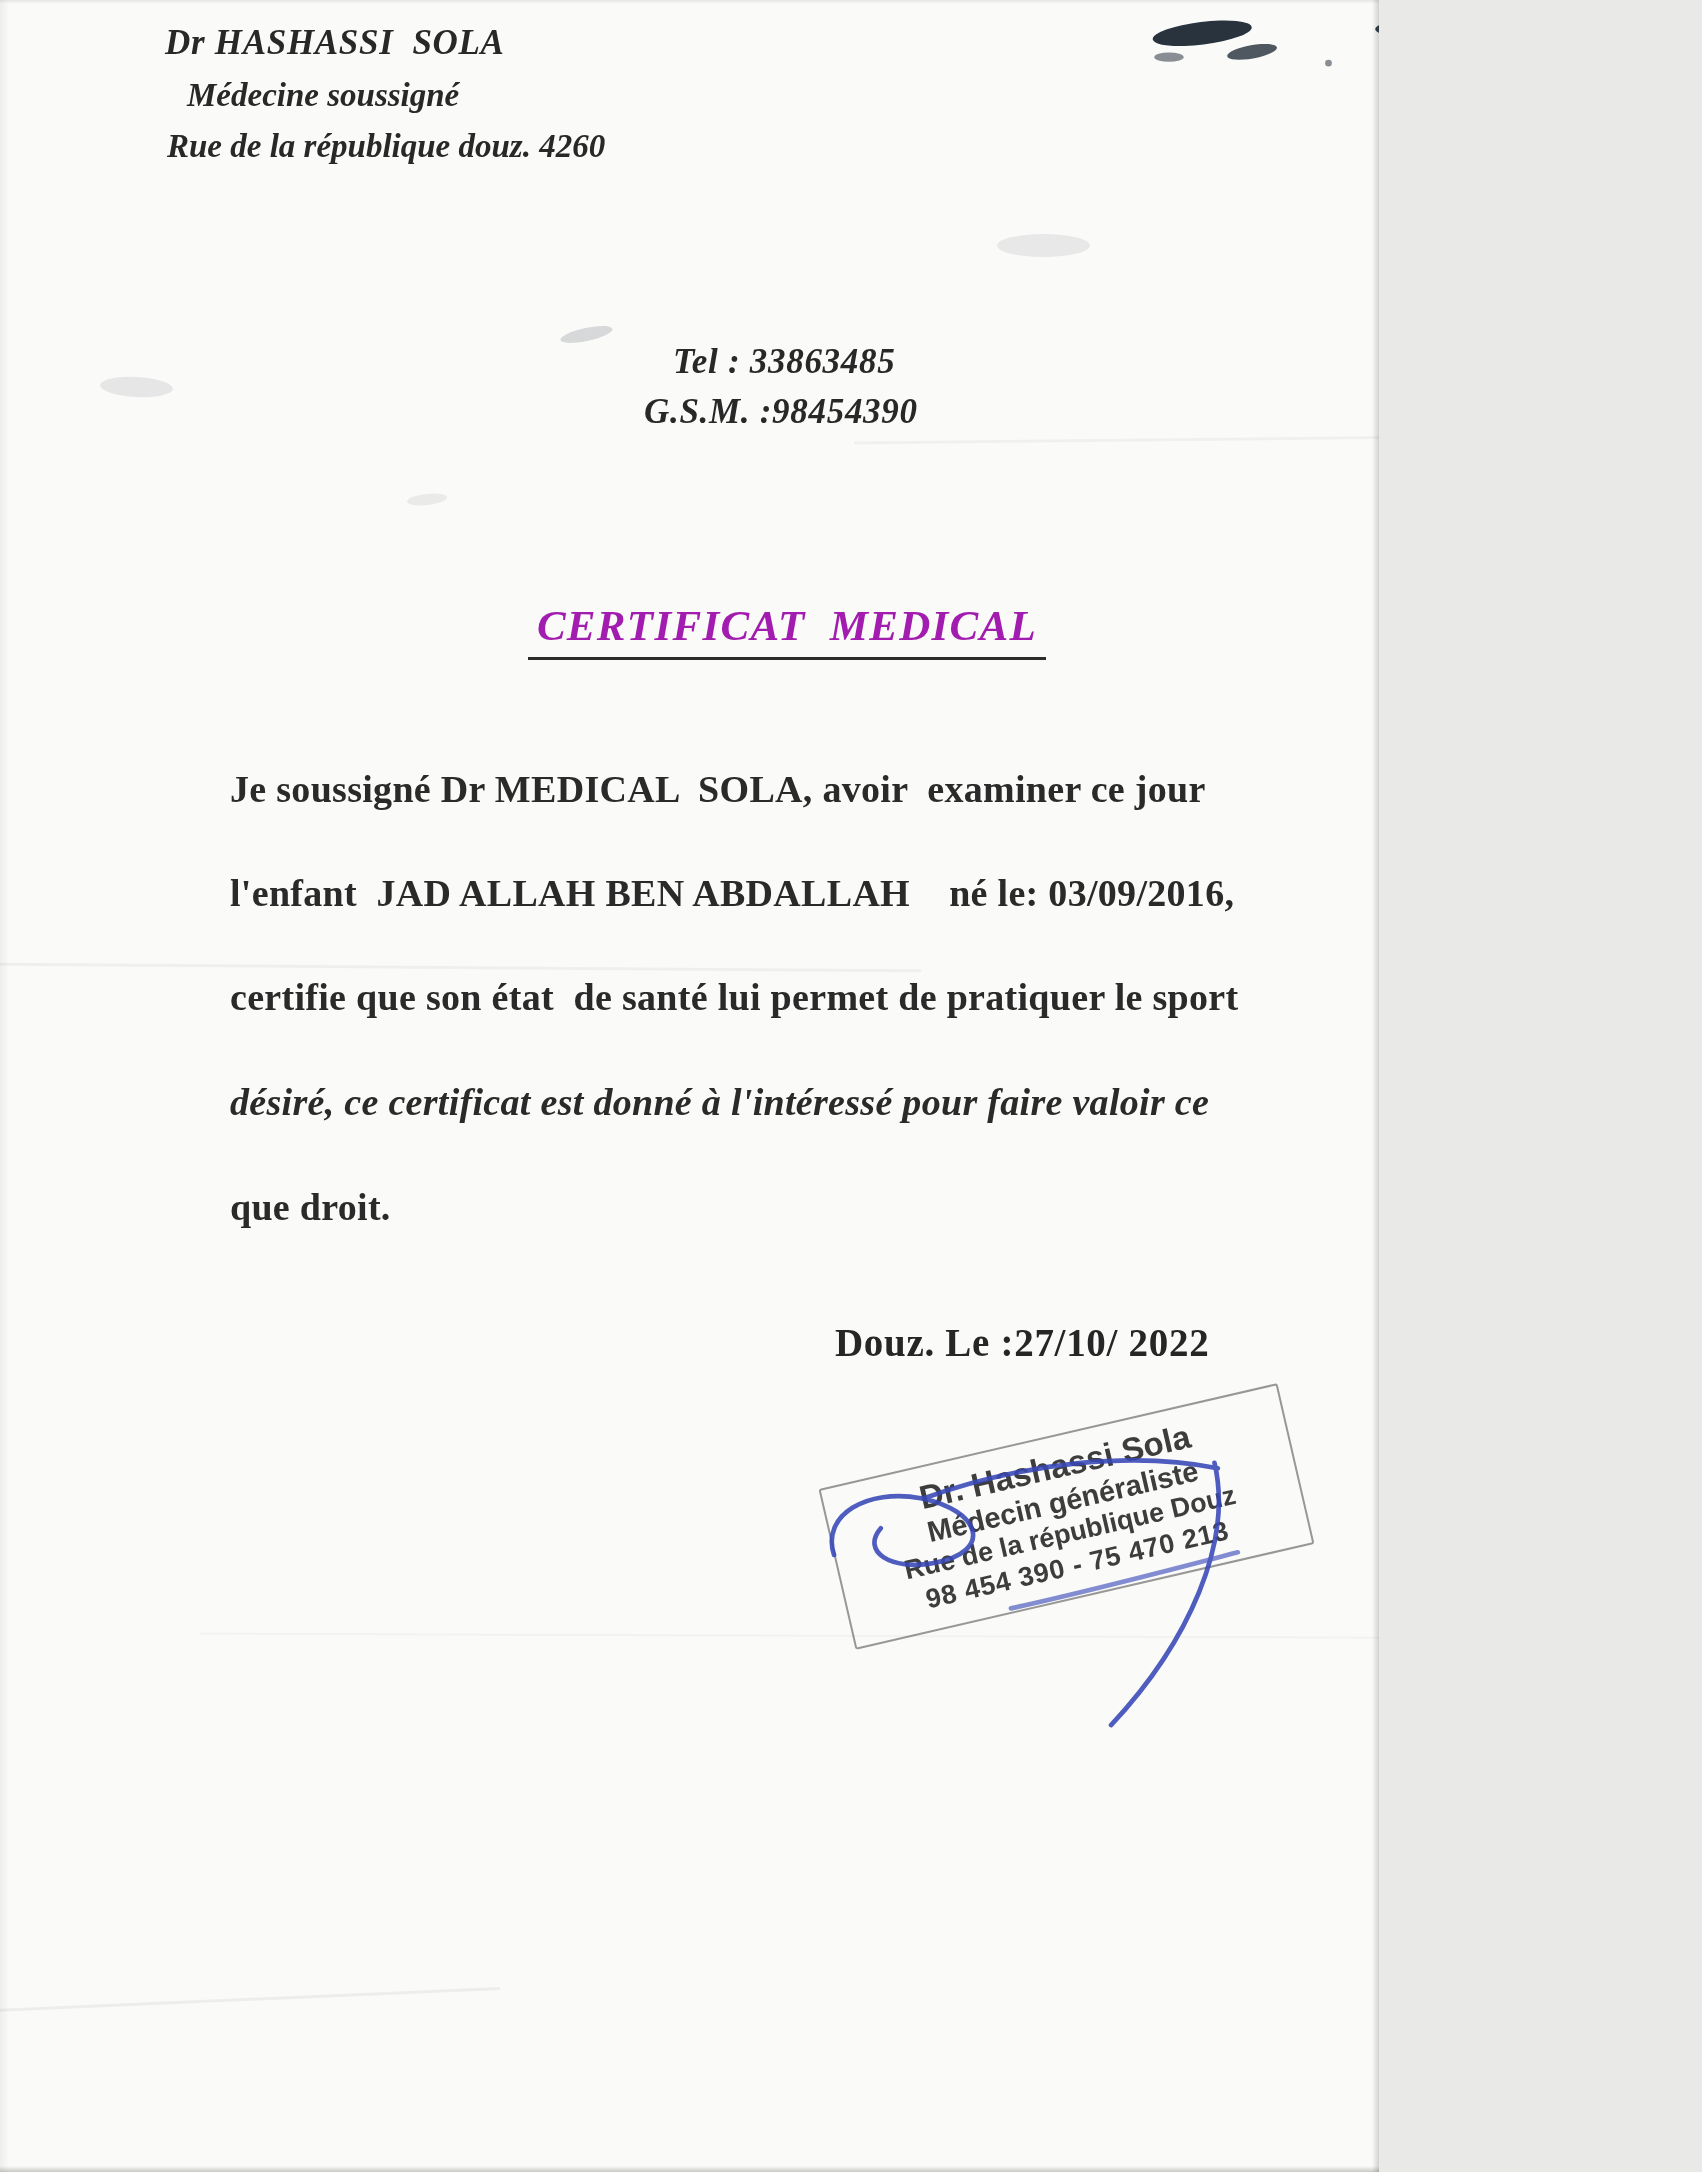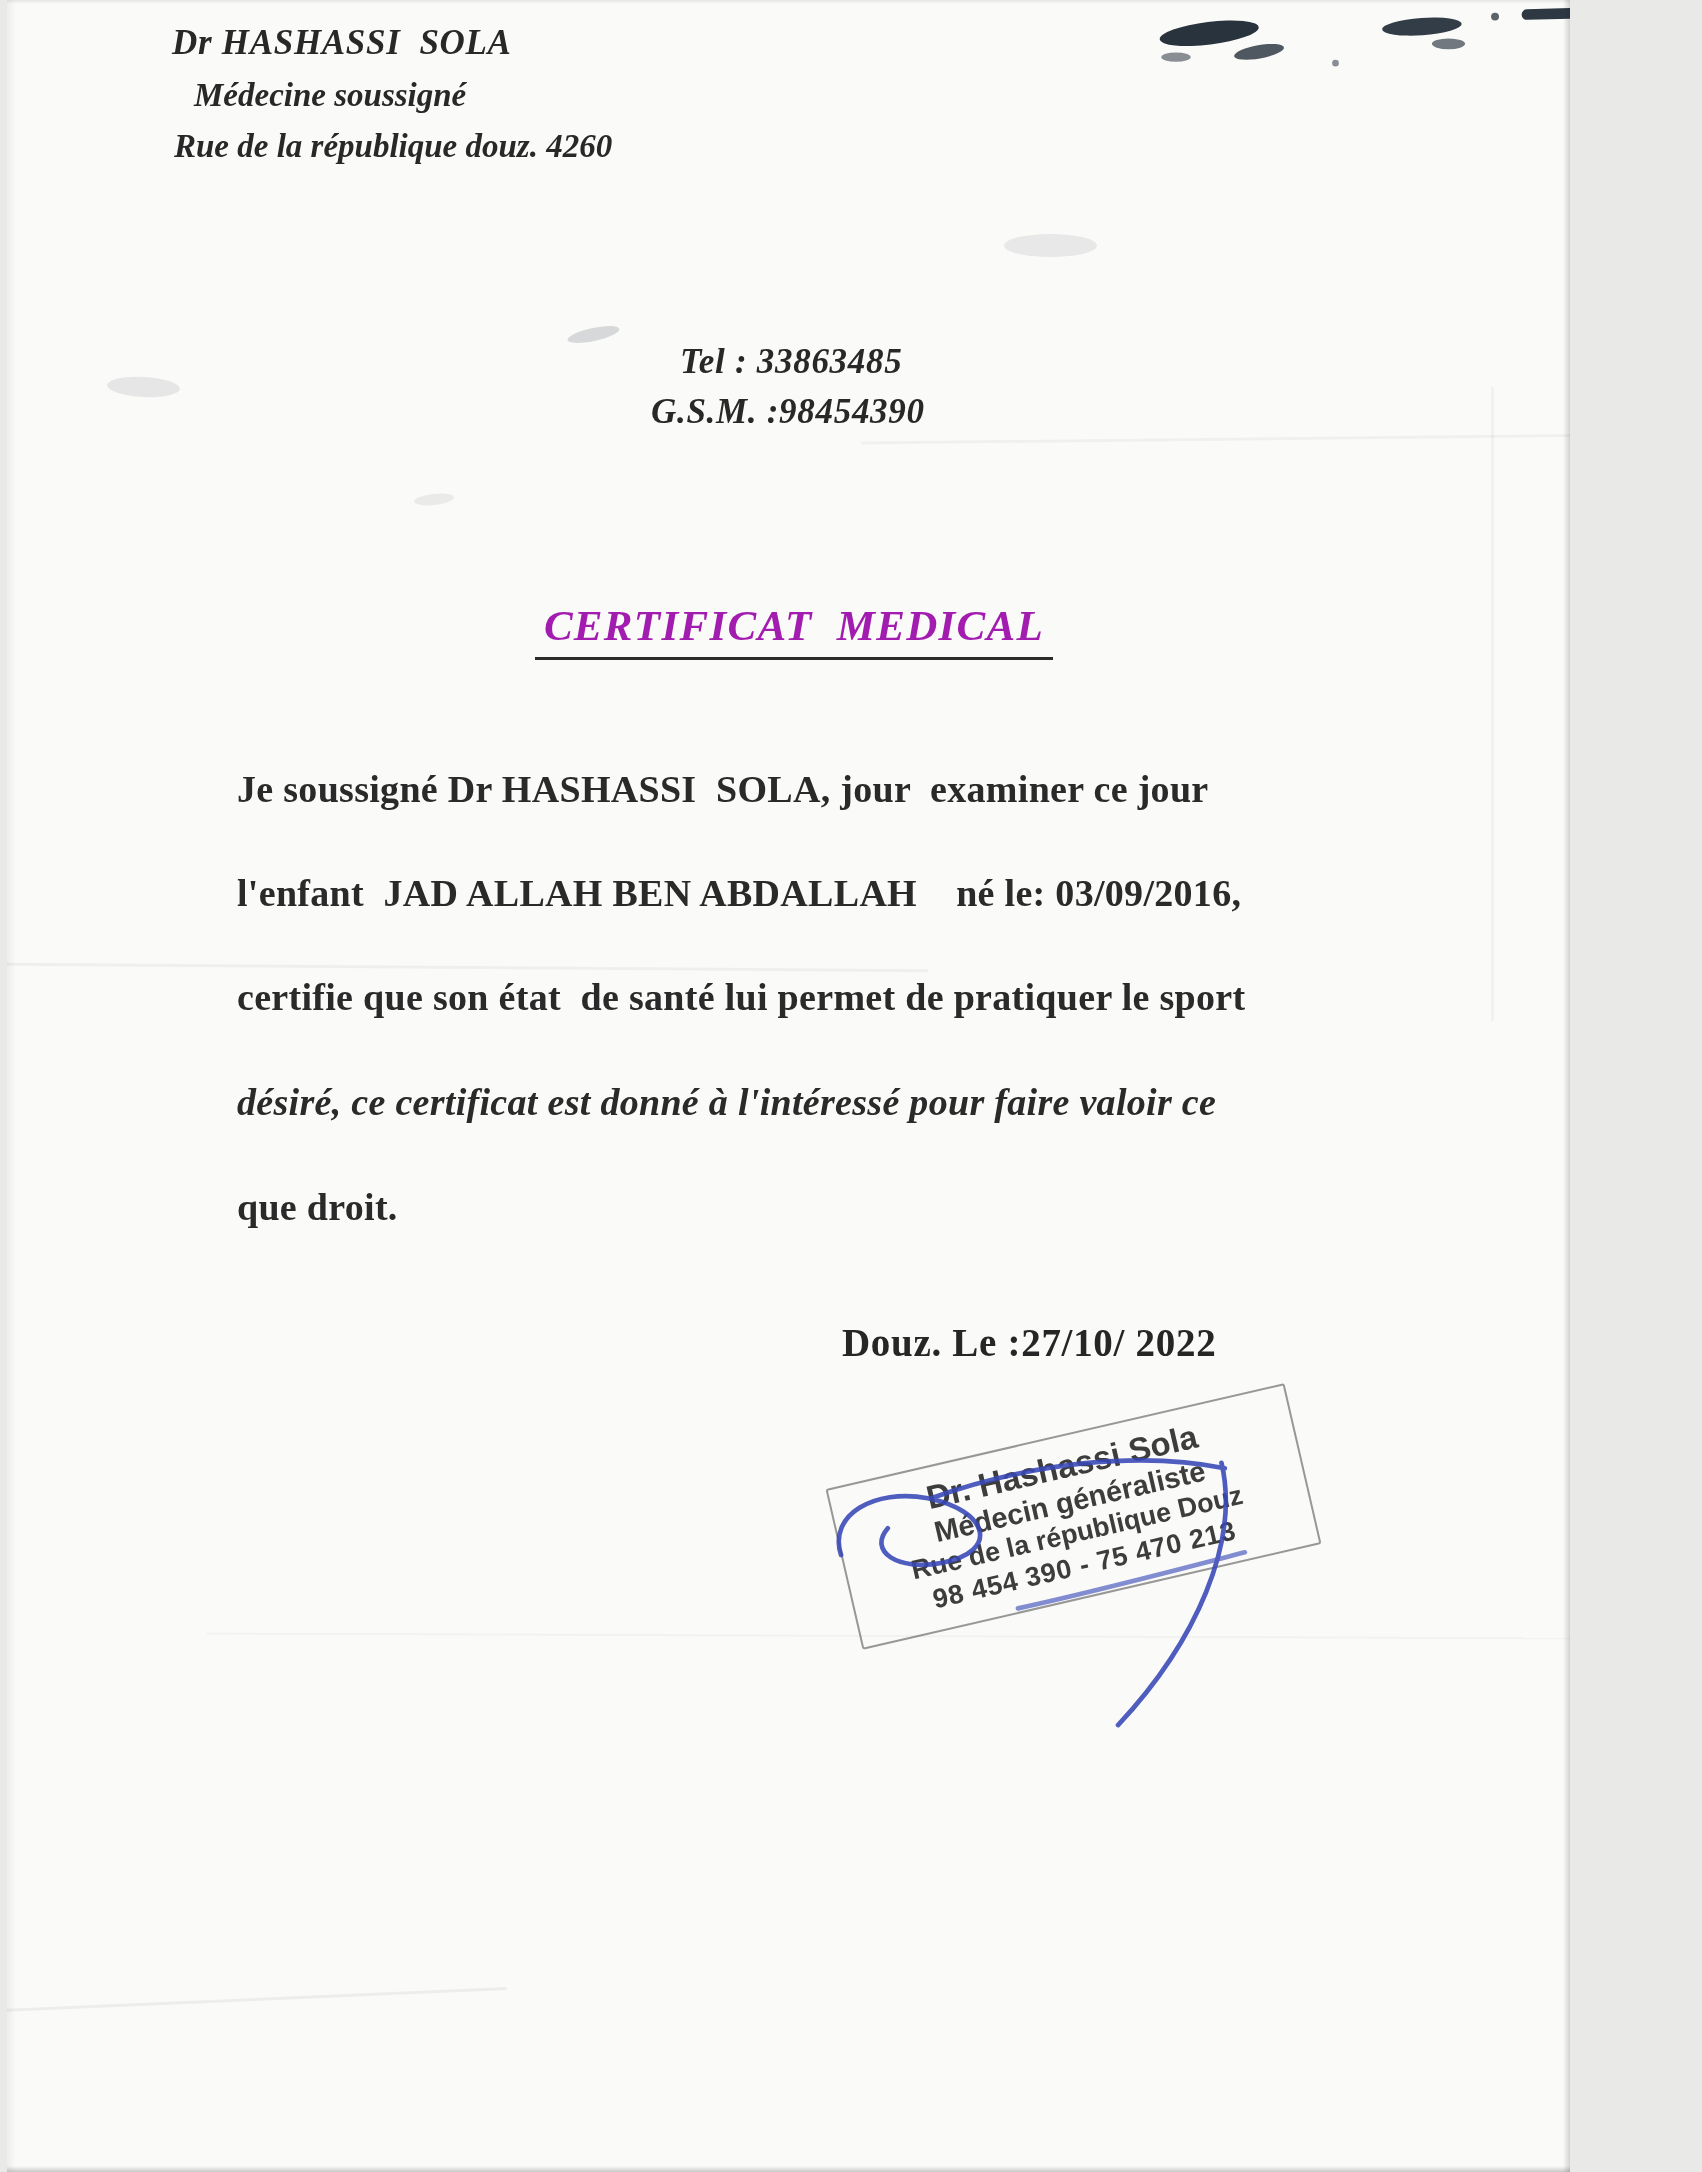--- a/index.html
+++ b/index.html
@@ -3,21 +3,21 @@
 <meta charset="utf-8">
 <style>
   html,body{margin:0;padding:0;}
   body{
     width:1703px;height:2172px;
     background:#e9e9e7;
     font-family:"Liberation Serif","DejaVu Serif",serif;
     position:relative;
   }
   .page{
-    position:absolute;left:7px;top:0;width:1563px;height:2172px;
+    position:absolute;left:0;top:0;width:1379px;height:2172px;
     background:#fafaf8;
     overflow:hidden;
   }
   .txt{
     position:absolute;
     color:#282828;
     white-space:pre;
   }
   .letterhead{font-weight:bold;font-style:italic;font-size:33px;}
   .lh-name{font-size:35px;letter-spacing:0.7px;}
@@ -82,21 +82,21 @@
   <div class="txt letterhead" style="left:187px;top:77px;">Médecine soussigné</div>
   <div class="txt letterhead" style="left:167px;top:128px;">Rue de la république douz. 4260</div>
 
   <div class="txt phone" style="left:673px;top:342px;">Tel : 33863485</div>
   <div class="txt phone" style="left:644px;top:392px;">G.S.M. :98454390</div>
 
   <div class="title-wrap">
     <span class="title">CERTIFICAT  MEDICAL</span>
   </div>
 
-  <div class="txt bodyline" style="left:230px;top:767px;">Je soussigné Dr HASHASSI  SOLA, jour  examiner ce jour</div>
+  <div class="txt bodyline" style="left:230px;top:767px;">Je soussigné Dr MEDICAL  SOLA, avoir  examiner ce jour</div>
   <div class="txt bodyline" style="left:230px;top:871px;">l'enfant  JAD ALLAH BEN ABDALLAH    né le: 03/09/2016,</div>
   <div class="txt bodyline" style="left:230px;top:975px;">certifie que son état  de santé lui permet de pratiquer le sport</div>
   <div class="txt bodyline" style="left:230px;top:1080px;font-style:italic;">désiré, ce certificat est donné à l'intéressé pour faire valoir ce</div>
   <div class="txt bodyline" style="left:230px;top:1185px;">que droit.</div>
 
   <div class="txt dateline" style="left:835px;top:1320px;">Douz. Le :27/10/ 2022</div>
 
   <div class="stamp">
     <div class="s1">Dr. Hashassi Sola</div>
     <div class="s2">Médecin généraliste</div>

